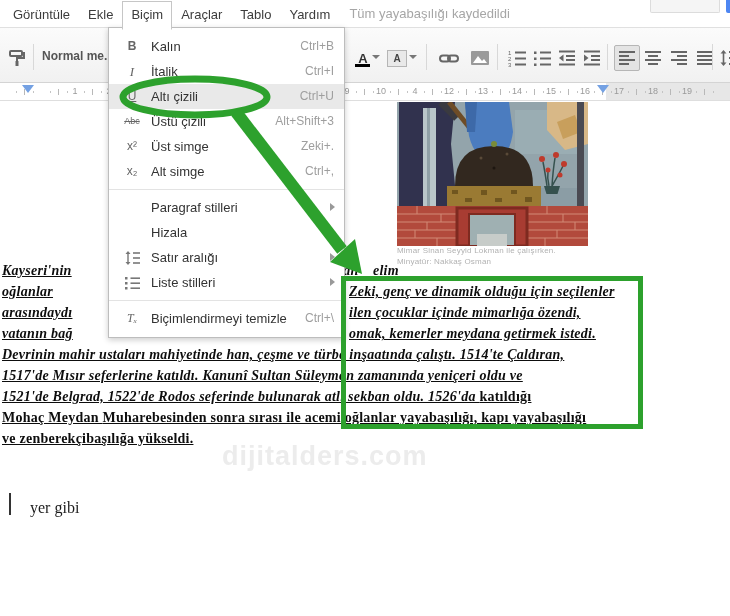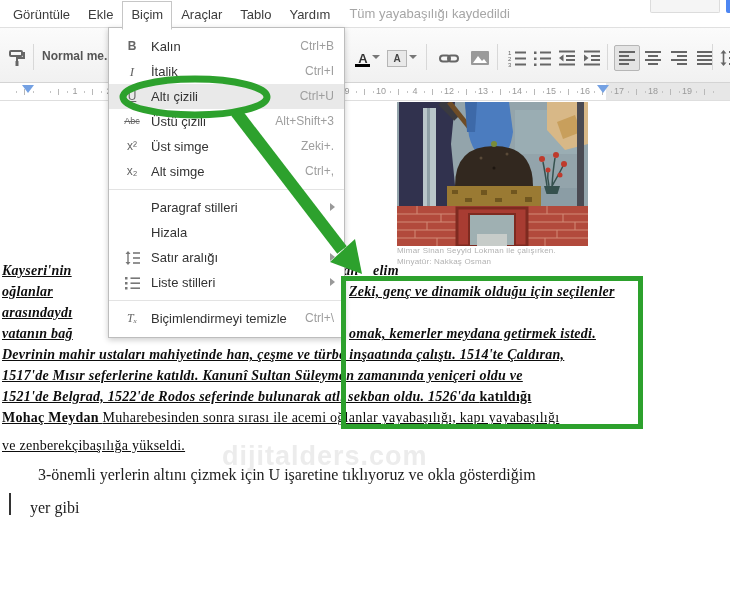--- a/index.html
+++ b/index.html
@@ -32,21 +32,21 @@
   .ruler-gray{position:absolute;left:606px;top:0;width:124px;height:17px;background:#e7e7e7;}
   .rnum{position:absolute;top:3px;width:16px;text-align:center;font-size:9px;color:#9a9a9a;}
   .rbar{position:absolute;top:6px;width:1px;height:6px;background:#b8b8b8;}
   .rdot{position:absolute;top:8px;width:1px;height:2px;background:#c4c4c4;}
   .indent-marker{position:absolute;top:2px;width:0;height:0;border-left:6px solid transparent;border-right:6px solid transparent;border-top:8px solid #74a1e3;}
   
   .page{position:absolute;left:0;top:101px;width:730px;height:515px;background:#fff;}
   .doc-line{position:absolute;white-space:nowrap;font-family:"Liberation Serif",serif;font-size:14px;line-height:17px;color:#0d0d0d;letter-spacing:.25px;}
   .bi{font-weight:bold;font-style:italic;text-decoration:underline;}
   .bu{font-weight:bold;font-style:normal;text-decoration:underline;}
-  .ru{font-weight:normal;font-style:normal;text-decoration:underline;margin-top:7px;}
+  .ru{font-weight:bold;font-style:normal;text-decoration:underline;}
   .caption{position:absolute;font-size:8px;color:#b2b2b2;white-space:nowrap;letter-spacing:.2px;}
   .watermark{position:absolute;left:222px;top:340px;font-size:27px;font-weight:bold;color:#ececec;letter-spacing:1px;white-space:nowrap;}
   .tut{position:absolute;white-space:nowrap;font-family:"Liberation Serif",serif;font-size:16px;color:#1c1c1c;}
   .cursor-bar{position:absolute;left:9px;top:392px;width:2px;height:22px;background:#333;}
   .mini-img{position:absolute;left:397px;top:1px;}
   
   .dropdown{position:absolute;left:108px;top:27px;width:237px;background:#fff;border:1px solid #bdbdbd;box-shadow:0 2px 6px rgba(0,0,0,.2);z-index:40;padding:6px 0;box-sizing:border-box;}
   .mi{position:relative;height:25px;line-height:25px;cursor:default;}
   .mi.hl{background:#e9e9e9;}
   .mi-ic{position:absolute;left:10px;top:0;width:26px;text-align:center;font-size:12px;color:#666;}
@@ -347,36 +347,36 @@
   <div class="caption" style="left:397px;top:156px">Minyatür: Nakkaş Osman</div>
 
   <div class="doc-line bi" style="left:2px;top:161px">Kayseri'nin</div>
   <div class="doc-line bi" style="left:336px;top:161px">dan</div>
   <div class="doc-line bi" style="left:373px;top:161px">elim</div>
 
   <div class="doc-line bi" style="left:2px;top:182px">oğlanlar</div>
   <div class="doc-line bi" style="left:349px;top:182px">Zeki, genç ve dinamik olduğu için seçilenler</div>
 
   <div class="doc-line bi" style="left:2px;top:203px">arasındaydı</div>
+  <div class="doc-line bi" style="left:349px;top:203px">ilen çocuklar içinde mimarlığa özendi,</div>
 
   <div class="doc-line bi" style="left:2px;top:224px">vatanın bağ</div>
   <div class="doc-line bi" style="left:349px;top:224px">omak, kemerler meydana getirmek istedi.</div>
 
   <div class="doc-line bi" style="left:2px;top:245px">Devrinin mahir ustaları mahiyetinde han, çeşme ve türbe inşaatında çalıştı. 1514'te Çaldıran,</div>
   <div class="doc-line bi" style="left:2px;top:266px">1517'de Mısır seferlerine katıldı. Kanunî Sultan Süleyman zamanında yeniçeri oldu ve</div>
 
   <div class="doc-line" style="left:2px;top:287px"><span class="bi">1521'de Belgrad, 1522'de Rodos seferinde bulunarak atlı sekban oldu. 1526'da </span><span class="bu">katıldığı</span></div>
 
   <div class="doc-line" style="left:2px;top:308px"><span class="bu">Mohaç Meydan </span><span class="ru">Muharebesinden sonra sırası ile acemi oğlanlar yayabaşılığı, kapı yayabaşılığı</span></div>
 
   <div class="doc-line ru" style="left:2px;top:329px">ve zenberekçibaşılığa yükseldi.</div>
 
   <div class="watermark">dijitalders.com</div>
 
-  <div class="tut" style="left:38px;top:365px">3-önemli yerlerin altını çizmek için U işaretine tıklıyoruz ve okla gösterdiğim</div>
   <div class="tut" style="left:30px;top:398px">yer gibi</div>
   <div class="cursor-bar"></div>
 </div>
 
 <div class="dropdown">
   <div class="mi">
     <span class="mi-ic ic-bold">B</span>
     <span class="mi-lab">Kalın</span>
     <span class="mi-sc">Ctrl+B</span>
   </div>

